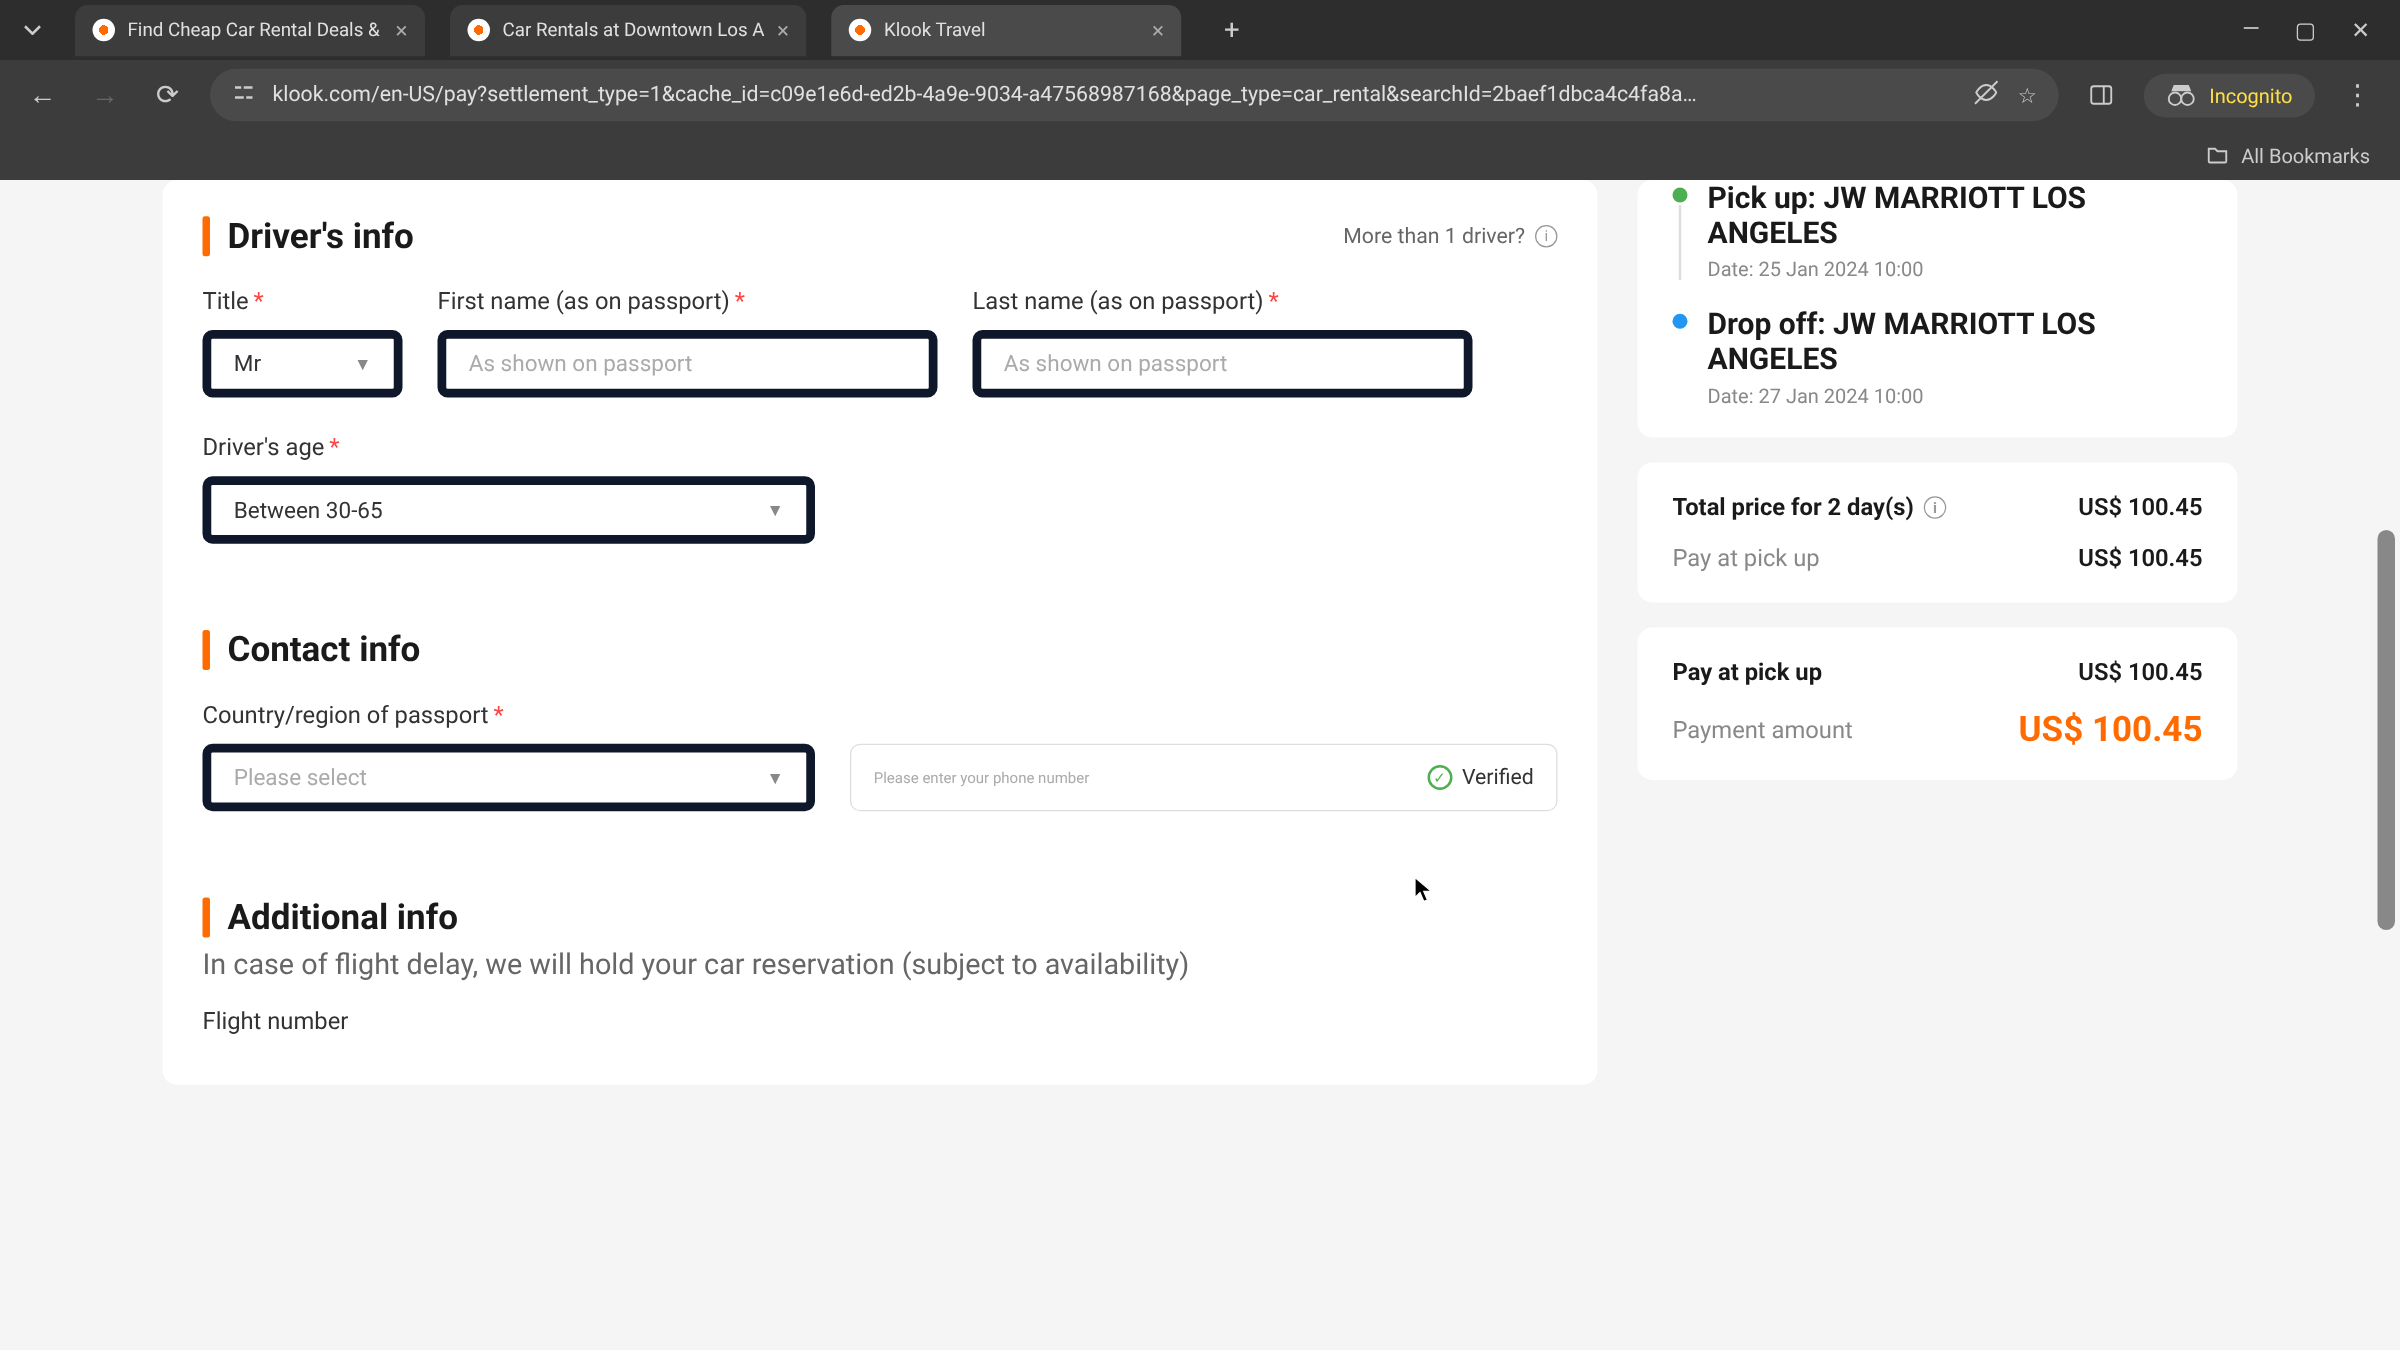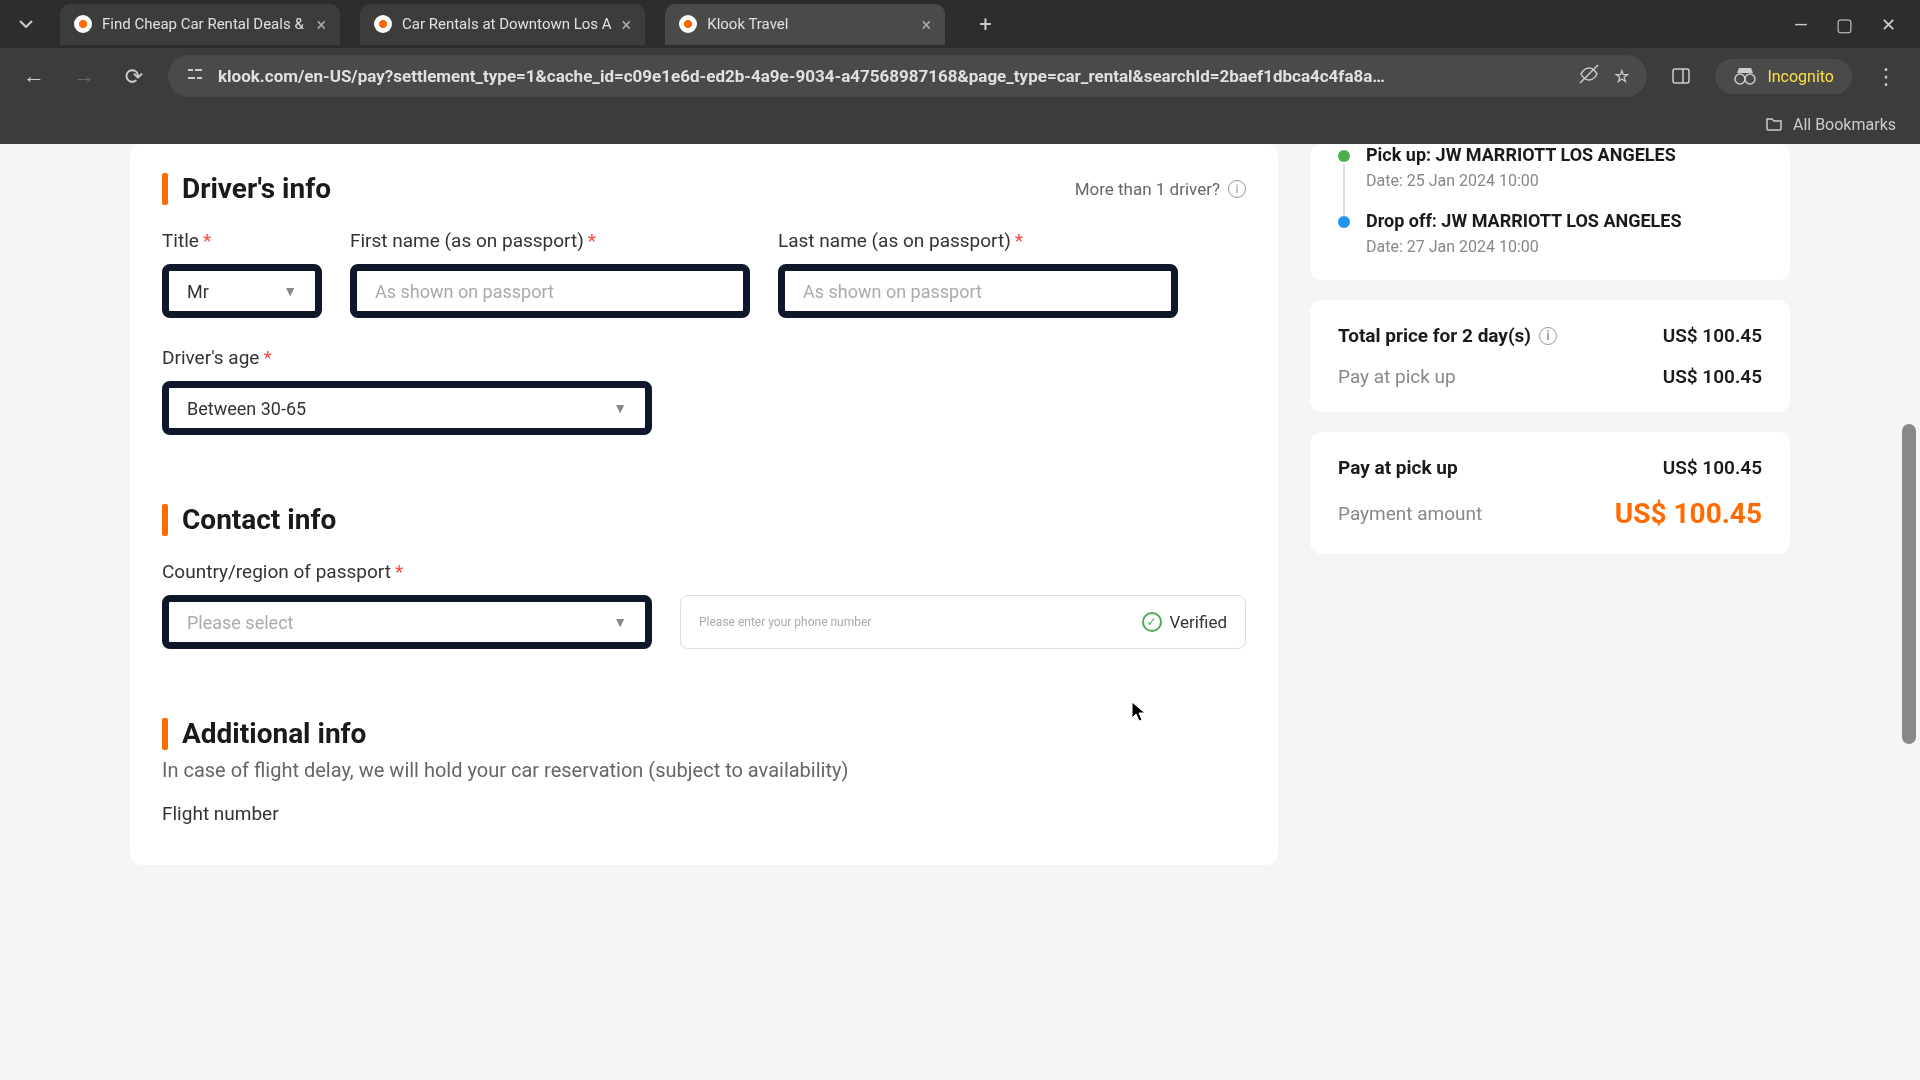--- a/index.html
+++ b/index.html
@@ -14,21 +14,21 @@
     .tab-favicon { width: 18px; height: 18px; border-radius: 50%; background: radial-gradient(circle, #ff6b00 30%, #fff 30%); flex-shrink: 0; }
     .tab-title { flex: 1; white-space: nowrap; overflow: hidden; text-overflow: ellipsis; }
     .tab-close { color: #aaa; cursor: pointer; font-size: 18px; flex-shrink: 0; }
     .new-tab { color: #ccc; font-size: 22px; padding: 0 14px; cursor: pointer; }
     .window-controls { margin-left: auto; display: flex; gap: 28px; color: #ccc; padding-right: 12px; }
     .window-controls span { cursor: pointer; font-size: 18px; }
     
     .nav-bar { display: flex; align-items: center; height: 56px; padding: 0 18px; gap: 18px; background: #3c3c3c; }
     .nav-btn { color: #ccc; cursor: pointer; font-size: 22px; width: 32px; height: 32px; display: flex; align-items: center; justify-content: center; }
     .nav-btn.disabled { color: #666; cursor: default; }
-    .url-bar { flex: 1; background: #4a4a4a; border-radius: 24px; height: 42px; display: flex; align-items: center; padding: 0 18px; gap: 14px; color: #e0e0e0; font-size: 17px; font-weight: bold; }
+    .url-bar { flex: 1; background: #4a4a4a; border-radius: 24px; height: 42px; display: flex; align-items: center; padding: 0 18px; gap: 14px; color: #e0e0e0; font-size: 17px; }
     .url-icon { color: #ccc; }
     .url-text { flex: 1; white-space: nowrap; overflow: hidden; text-overflow: ellipsis; }
     .incognito-badge { display: flex; align-items: center; gap: 10px; background: #4a4a4a; padding: 8px 18px; border-radius: 24px; color: #fde047; font-size: 16px; }
     
     .bookmark-bar { display: flex; justify-content: flex-end; align-items: center; height: 40px; padding: 0 24px; background: #3c3c3c; color: #ccc; font-size: 16px; gap: 10px; }
     
     
     .page { background: #f5f5f5; height: calc(1080px - 144px); overflow-y: auto; position: relative; }
     .content-wrap { display: flex; gap: 32px; padding: 0 130px; align-items: flex-start; }
     
@@ -58,34 +58,34 @@
     
     .section-spacer { height: 40px; }
     
     .phone-row { display: flex; gap: 28px; align-items: flex-end; }
     .phone-field-wrap { flex: 1; display: flex; align-items: center; border: 1px solid #ddd; border-radius: 8px; height: 54px; padding: 0 18px; gap: 14px; }
     .phone-field-wrap input { border: none; outline: none; flex: 1; font-size: 12px; background: transparent; }
     .phone-field-wrap input::placeholder { color: #aaa; }
     .verified-badge { display: flex; align-items: center; gap: 8px; color: #333; font-size: 17px; }
     .check-circle { width: 20px; height: 20px; border: 2px solid #4caf50; border-radius: 50%; display: inline-flex; align-items: center; justify-content: center; color: #4caf50; font-size: 12px; }
     
-    .subtitle { font-size: 20px; color: #666; margin-top: 8px; }
+    .subtitle { font-size: 23px; color: #666; margin-top: 8px; }
     
     
     .sidebar { width: 480px; display: flex; flex-direction: column; gap: 20px; }
     .card { background: #fff; border-radius: 12px; padding: 24px 28px; }
     
     .timeline-item { display: flex; gap: 16px; margin-bottom: 20px; position: relative; }
     .timeline-item:last-child { margin-bottom: 0; }
     .timeline-dot { width: 12px; height: 12px; border-radius: 50%; margin-top: 6px; flex-shrink: 0; }
     .timeline-dot.green { background: #4caf50; }
     .timeline-dot.blue { background: #2196f3; }
     .timeline-line { position: absolute; left: 5px; top: 20px; width: 2px; height: 60px; background: #ddd; }
     .timeline-content { flex: 1; }
-    .timeline-title { font-size: 18px; font-weight: 700; color: #1a1a1a; margin-bottom: 6px; }
+    .timeline-title { font-size: 24px; font-weight: 700; color: #1a1a1a; margin-bottom: 6px; }
     .timeline-date { font-size: 16px; color: #888; }
     
     .price-row { display: flex; justify-content: space-between; align-items: center; margin-bottom: 18px; }
     .price-row:last-child { margin-bottom: 0; }
     .price-label { font-size: 19px; color: #1a1a1a; display: flex; align-items: center; gap: 8px; }
     .price-label.bold { font-weight: 700; }
     .price-label.muted { color: #888; }
     .price-value { font-size: 19px; color: #1a1a1a; font-weight: 600; }
     .price-value.orange { color: #ff6b00; font-size: 28px; font-weight: 700; }
     

